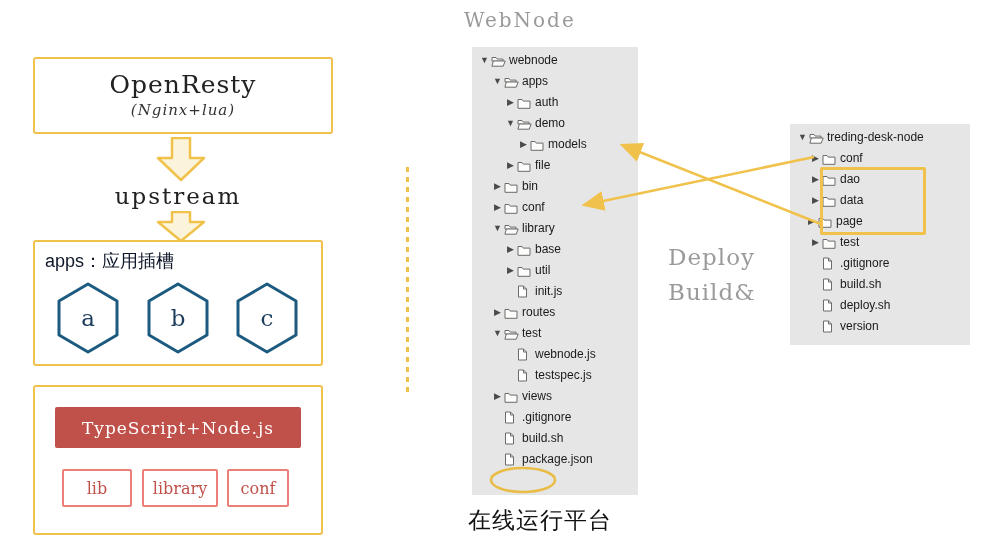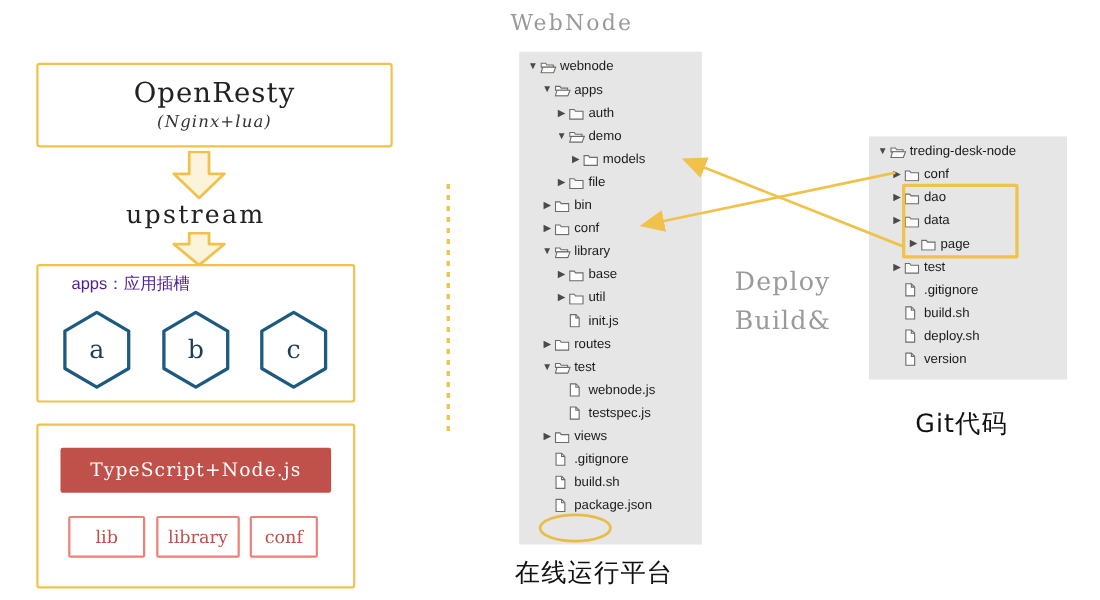--- a/index.html
+++ b/index.html
@@ -6,21 +6,21 @@
   #canvas{position:relative;width:1000px;height:545px;background:#fff;overflow:hidden;
           font-family:"Liberation Sans",sans-serif;}
   .abs{position:absolute;}
 
   
   .ybox{border:2px solid #f0c24b;background:#fff;border-radius:3px;box-sizing:border-box;}
   .serif{font-family:"DejaVu Serif",serif;}
   .or-title{display:block;text-align:center;margin-top:11px;font-size:25px;color:#222;letter-spacing:1px;}
   .or-sub{display:block;text-align:center;font-size:15px;font-style:italic;color:#333;margin-top:2px;letter-spacing:1px;}
   .upstream{width:290px;text-align:center;font-size:23px;color:#222;letter-spacing:2px;}
-  .apps-label{font-size:15px;color:#4c1d95;padding:7px 0 0 10px;margin-left:20px;}
+  .apps-label{font-size:18px;color:#0f172a;padding:7px 0 0 10px;}
   .hex{width:64px;height:72px;}
   .hex span{position:absolute;left:0;top:0;width:64px;height:72px;display:flex;align-items:center;justify-content:center;
             font-family:"DejaVu Serif",serif;font-size:23px;color:#1c3d5c;}
   .redbox{background:#c0504a;border-radius:2px;color:#fff;display:flex;align-items:center;justify-content:center;
           font-family:"DejaVu Serif",serif;font-size:17px;letter-spacing:1px;}
   .module{border:2px solid #ec8078;border-radius:2px;box-sizing:border-box;color:#c0504a;background:#fff;
           display:flex;align-items:center;justify-content:center;font-family:"DejaVu Serif",serif;font-size:16px;}
 
   .dashes{width:3px;background:repeating-linear-gradient(to bottom,#f0c24b 0 5px,transparent 5px 10px);}
 
@@ -35,21 +35,21 @@
   .muted-2line{font-family:"DejaVu Serif",serif;font-size:23px;color:#9a9a9a;line-height:1.5;letter-spacing:1px;}
 
   .hl-rect{border:3px solid #f0c24b;border-radius:2px;box-sizing:border-box;}
   svg.overlay{position:absolute;left:0;top:0;pointer-events:none;}
 </style>
 </head>
 <body>
 
 <div id="canvas">
 
-  <div class="abs ybox" style="left:33px;top:57px;width:324px;height:77px;">
+  <div class="abs ybox" style="left:33px;top:57px;width:300px;height:77px;">
     <span class="or-title serif">OpenResty</span>
     <span class="or-sub serif">(Nginx+lua)</span>
   </div>
 
   <svg class="abs" style="left:152px;top:137px;" width="58" height="45">
     <polygon points="20,1 38,1 38,21 52,21 29,43 6,21 20,21" fill="#fcf4da" stroke="#f0c24b" stroke-width="2.5" stroke-linejoin="round"></polygon>
   </svg>
 
   <div class="abs upstream serif" style="left:33px;top:183px;">upstream</div>
 
@@ -322,21 +322,21 @@
       </div>
       <div class="tree-row" style="padding-left: 19px;">
         <span class="tri">▶</span>
         <span class="ticon">
           <svg width="14" height="12" viewBox="0 0 14 12">
             <path d="M1 2.5 h4 l1.2 1.6 H13 v7.2 H1 z" fill="#fcfcfa" stroke="#6b6b6b" stroke-width="1"></path>
           </svg>
         </span>
         <span class="tlabel">data</span>
       </div>
-      <div class="tree-row" style="padding-left: 34px;">
+      <div class="tree-row" style="padding-left: 15px;">
         <span class="tri">▶</span>
         <span class="ticon">
           <svg width="14" height="12" viewBox="0 0 14 12">
             <path d="M1 2.5 h4 l1.2 1.6 H13 v7.2 H1 z" fill="#fcfcfa" stroke="#6b6b6b" stroke-width="1"></path>
           </svg>
         </span>
         <span class="tlabel">page</span>
       </div>
       <div class="tree-row" style="padding-left: 19px;">
         <span class="tri">▶</span>
@@ -384,21 +384,20 @@
             <path d="M1.5 1 h5 l3 3 v8 h-8 z" fill="#fff" stroke="#6b6b6b" stroke-width="1"></path>
             <path d="M6.5 1 v3 h3" fill="none" stroke="#6b6b6b" stroke-width="1"></path>
           </svg>
         </span>
         <span class="tlabel">version</span>
       </div>
     </div>
 
   <div class="abs hl-rect" style="left:820px;top:167px;width:106px;height:68px;"></div>
 
-  <div class="abs caption" style="left:832px;top:370px;">Git代码</div>
 
   <svg class="overlay" width="1000" height="545">
     <defs>
       <marker id="ah" markerWidth="11" markerHeight="9" refX="8" refY="4" orient="auto">
         <path d="M0 0 L9 4 L0 8 z" fill="#f0c24b"></path>
       </marker>
     </defs>
     <line x1="814" y1="157" x2="584" y2="205" stroke="#f0c24b" stroke-width="2.5" marker-end="url(#ah)"></line>
     <line x1="821" y1="224" x2="622" y2="145" stroke="#f0c24b" stroke-width="2.5" marker-end="url(#ah)"></line>
     <ellipse cx="523" cy="480" rx="32" ry="12" fill="none" stroke="#e9bc45" stroke-width="2.5"></ellipse>

